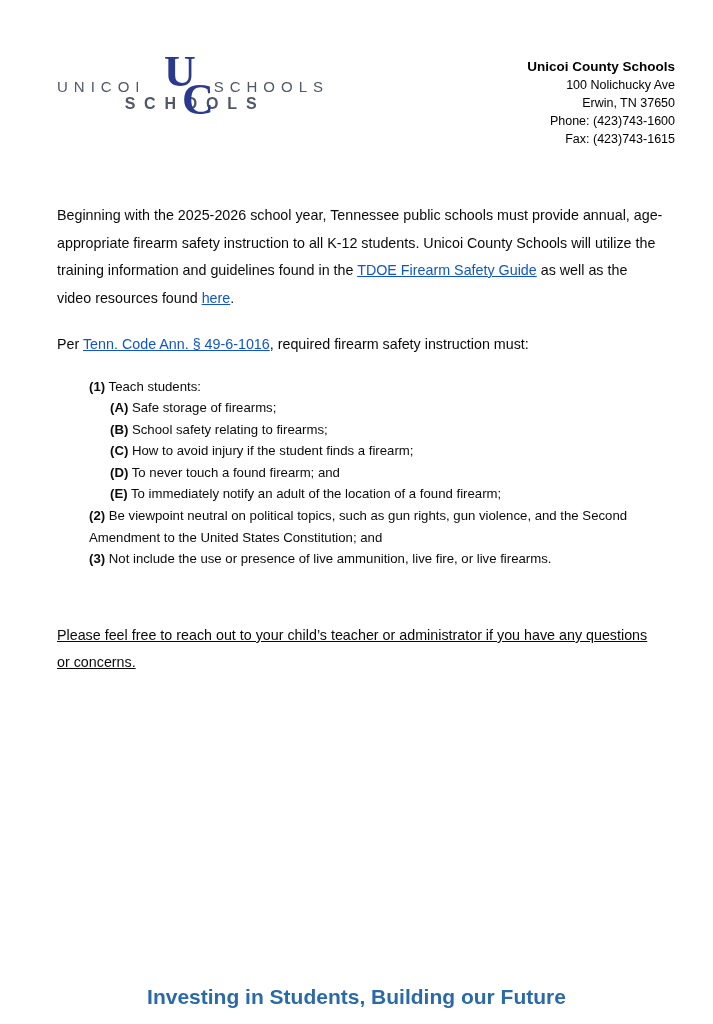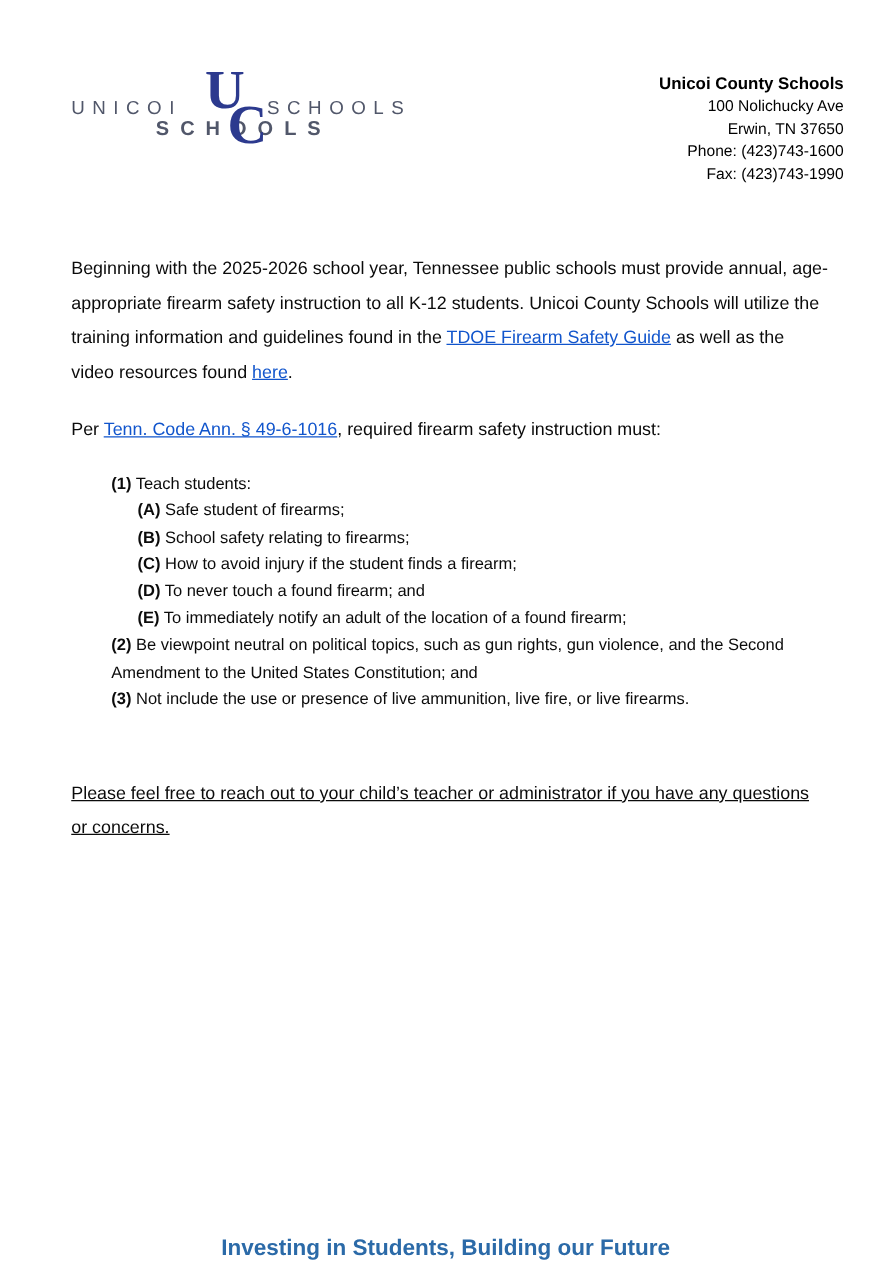--- a/index.html
+++ b/index.html
@@ -96,21 +96,21 @@
   }
   .l1 { margin-left: 32px; }
   .l2 { margin-left: 21px; }
   .lbl { font-weight: bold; }
   .closing { margin-top: 52px; text-decoration: underline; }
   
   .footer {
     margin-top: auto;
     text-align: center;
     padding-bottom: 15px;
-    font-size: 18px;
+    font-size: 21px;
     font-weight: bold;
     color: #2b6aa8;
   }
 </style>
 </head>
 <body>
 
 <div class="page">
 
   <header class="header">
@@ -126,38 +126,38 @@
         <span class="logo-word">SCHOOLS</span>
       </div>
       <div class="logo-schools">SCHOOLS</div>
     </div>
 
     <div class="contact">
       <div class="contact-name">Unicoi County Schools</div>
       <div>100 Nolichucky Ave</div>
       <div>Erwin, TN 37650</div>
       <div>Phone: (423)743-1600</div>
-      <div>Fax: (423)743-1990</div>
+      <div>Fax: (423)743-1615</div>
     </div>
   </header>
 
   <main class="main">
 
     <p class="para first"><span>Beginning with the 2025-2026 school year, Tennessee public schools must provide annual, age-appropriate firearm safety instruction to all K-12 students.  Unicoi County Schools will utilize the training information and guidelines found in the </span><a class="link" href="#">TDOE Firearm Safety Guide</a><span> as well as the video resources found </span><a class="link" href="#">here</a><span>.</span></p>
 
     <p class="para second"><span>Per </span><a class="link" href="#">Tenn. Code Ann. § 49-6-1016</a><span>, required firearm safety instruction must:</span></p>
 
     <div class="list">
 
       <div class="l1">
         <span class="lbl">(1)</span>
         <span>Teach students:</span>
         <div class="l2">
           <span class="lbl">(A)</span>
-          <span>Safe student of firearms;</span>
+          <span>Safe storage of firearms;</span>
         </div>
         <div class="l2">
           <span class="lbl">(B)</span>
           <span>School safety relating to firearms;</span>
         </div>
         <div class="l2">
           <span class="lbl">(C)</span>
           <span>How to avoid injury if the student finds a firearm;</span>
         </div>
         <div class="l2">

